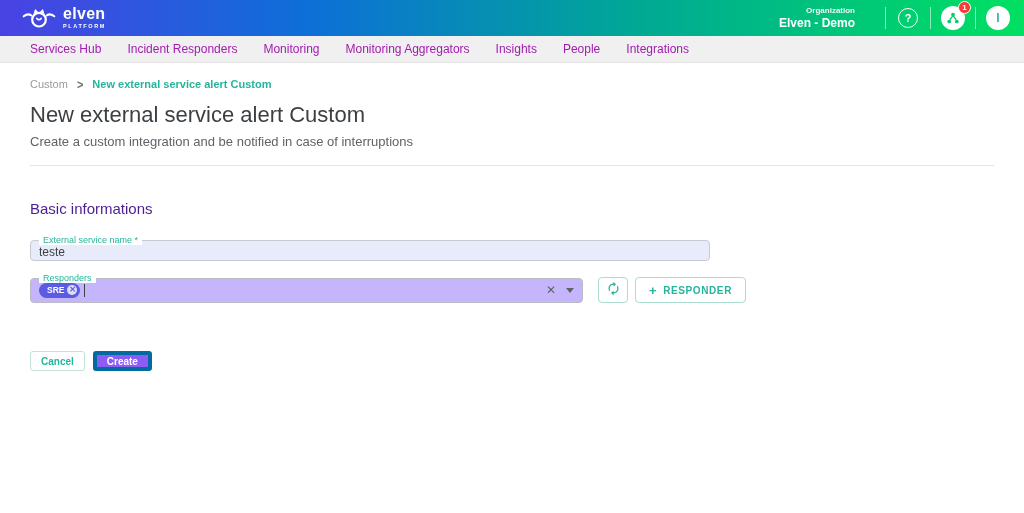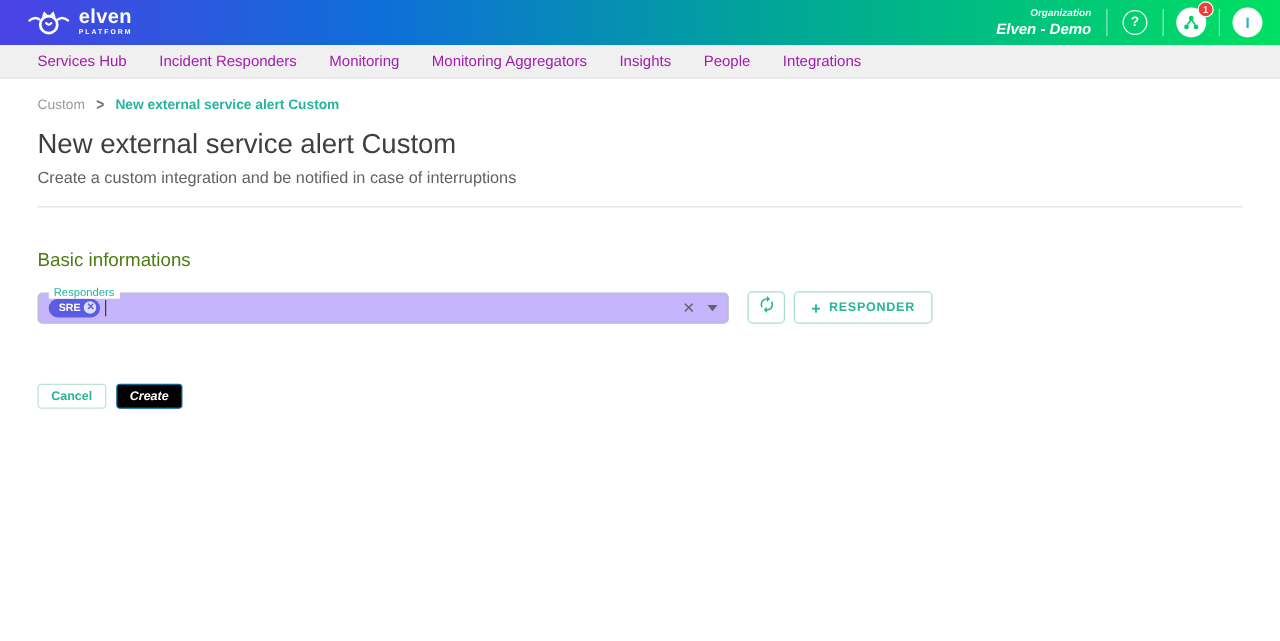--- a/index.html
+++ b/index.html
@@ -10,21 +10,21 @@
   .header { height:36px; display:flex; align-items:center; justify-content:space-between;
             padding:0 14px 0 22px;
             background:linear-gradient(90deg,#4a42e4 0%, #0d6fd8 30%, #00a895 62%, #00e061 100%); }
   .logo { display:flex; align-items:center; gap:7px; }
   .logo svg { display:block; }
   .logo-text { color:#fff; line-height:1; }
   .logo-brand { font-size:16px; font-weight:bold; letter-spacing:.3px; }
   .logo-sub { font-size:5.5px; font-weight:bold; letter-spacing:1.6px; text-align:right; margin-top:2px; }
 
   .header-right { display:flex; align-items:center; }
-  .org-block { text-align:right; color:#fff; margin-right:2px; line-height:1.25;font-style:italic; }
+  .org-block { text-align:right; color:#fff; margin-right:20px; line-height:1.25; }
   .org-label { font-size:8px; font-weight:bold; opacity:.92; }
   .org-name { font-size:12px; font-weight:bold; }
   .vdiv { width:1px; height:22px; background:rgba(255,255,255,.55); margin:0 10px; }
 
   .icon-btn { position:relative; width:24px; height:24px; border-radius:50%;
               display:flex; align-items:center; justify-content:center; cursor:pointer; }
   .help-circle { width:20px; height:20px; border:1.7px solid #fff; border-radius:50%;
                  color:#fff; font-size:11px; font-weight:bold;
                  display:flex; align-items:center; justify-content:center; }
   .white-circle { width:24px; height:24px; background:#fff; border-radius:50%;
@@ -43,21 +43,21 @@
   .content { padding:0 30px; }
   .breadcrumb { margin-top:15px; display:flex; align-items:center; gap:9px; font-size:11px; }
   .crumb-parent { color:#9a9a9a; cursor:pointer; }
   .crumb-sep { color:#6f6f6f; font-size:11px; font-weight:bold; transform:scaleY(1.2); }
   .crumb-current { color:#26b59a; font-weight:bold; cursor:pointer; }
 
   .page-title { margin-top:12px; font-size:22px; color:#3d4043; font-weight:400; }
   .page-subtitle { margin-top:6px; font-size:13px; color:#5f6368; }
   .divider { margin-top:16px; border-top:1px solid #e4e4e4; }
 
-  .section-title { margin-top:34px; font-size:15px; color:#4d7c0f; font-weight:400; }
+  .section-title { margin-top:34px; font-size:15px; color:#4c1d95; font-weight:400; }
 
   
   .field { position:relative; border-radius:4px; }
   .field-label { position:absolute; top:-6px; left:8px; background:#fff; padding:0 4px;
                  font-size:9px; color:#26b59a; white-space:nowrap; z-index:2; }
   .service-field { margin-top:23px; width:680px; height:21px;
                    border:1px solid #c7cad0; background:#e8ecfa; }
   .service-input { width:100%; height:100%; border:none; outline:none; background:transparent;
                    font-family:"Liberation Sans",sans-serif; font-size:12px; color:#3c4043;
                    padding:2px 8px 0 8px; }
@@ -81,21 +81,21 @@
                  background:#fff; display:flex; align-items:center; justify-content:center; cursor:pointer; }
   .responder-btn { margin-left:7px; height:26px; padding:0 13px; border:1px solid #a9ddd0; border-radius:4px;
                    background:#fff; color:#26b59a; font-size:10px; font-weight:bold; letter-spacing:.6px;
                    display:flex; align-items:center; gap:6px; cursor:pointer; }
   .plus-glyph { font-size:13px; font-weight:bold; }
 
   .actions { margin-top:20px; display:flex; gap:8px; }
   .btn { height:20px; padding:0 10px; border-radius:3px; font-family:"Liberation Sans",sans-serif;
          font-size:10px; font-weight:bold; display:flex; align-items:center; cursor:pointer;margin-top:28px; }
   .btn-cancel { background:#fff; border:1px solid #bfe3d9; color:#26b59a; }
-  .btn-create { background:#000000; border:1px solid #0369a1; color:#fff;font-style:italic; }
+  .btn-create { background:#8b5cf6; border:4px solid #0369a1; color:#fff; }
 </style>
 </head>
 <body>
 
 <div class="header">
   <div class="logo">
     <span>
       <svg width="34" height="24" viewBox="0 0 40 26" fill="none">
         <path d="M2 11 q5 -4 9 -1" stroke="#fff" stroke-width="2.4" stroke-linecap="round"></path>
         <path d="M38 11 q-5 -4 -9 -1" stroke="#fff" stroke-width="2.4" stroke-linecap="round"></path>
@@ -158,20 +158,24 @@
     <span class="crumb-sep">&gt;</span>
     <span class="crumb-current">New external service alert Custom</span>
   </div>
 
   <h1 class="page-title">New external service alert Custom</h1>
   <div class="page-subtitle">Create a custom integration and be notified in case of interruptions</div>
   <div class="divider"></div>
 
   <div class="section-title">Basic informations</div>
 
+  <div class="field service-field">
+    <span class="field-label">External service name *</span>
+    <input class="service-input" type="text" value="teste" style="">
+  </div>
 
   <div class="responders-row">
     <div class="field responders-field">
       <span class="field-label">Responders</span>
       <span class="chip">
         <span>SRE</span>
         <span class="chip-remove">✕</span>
       </span>
       <span class="text-caret"></span>
       <span class="field-end-icons">

